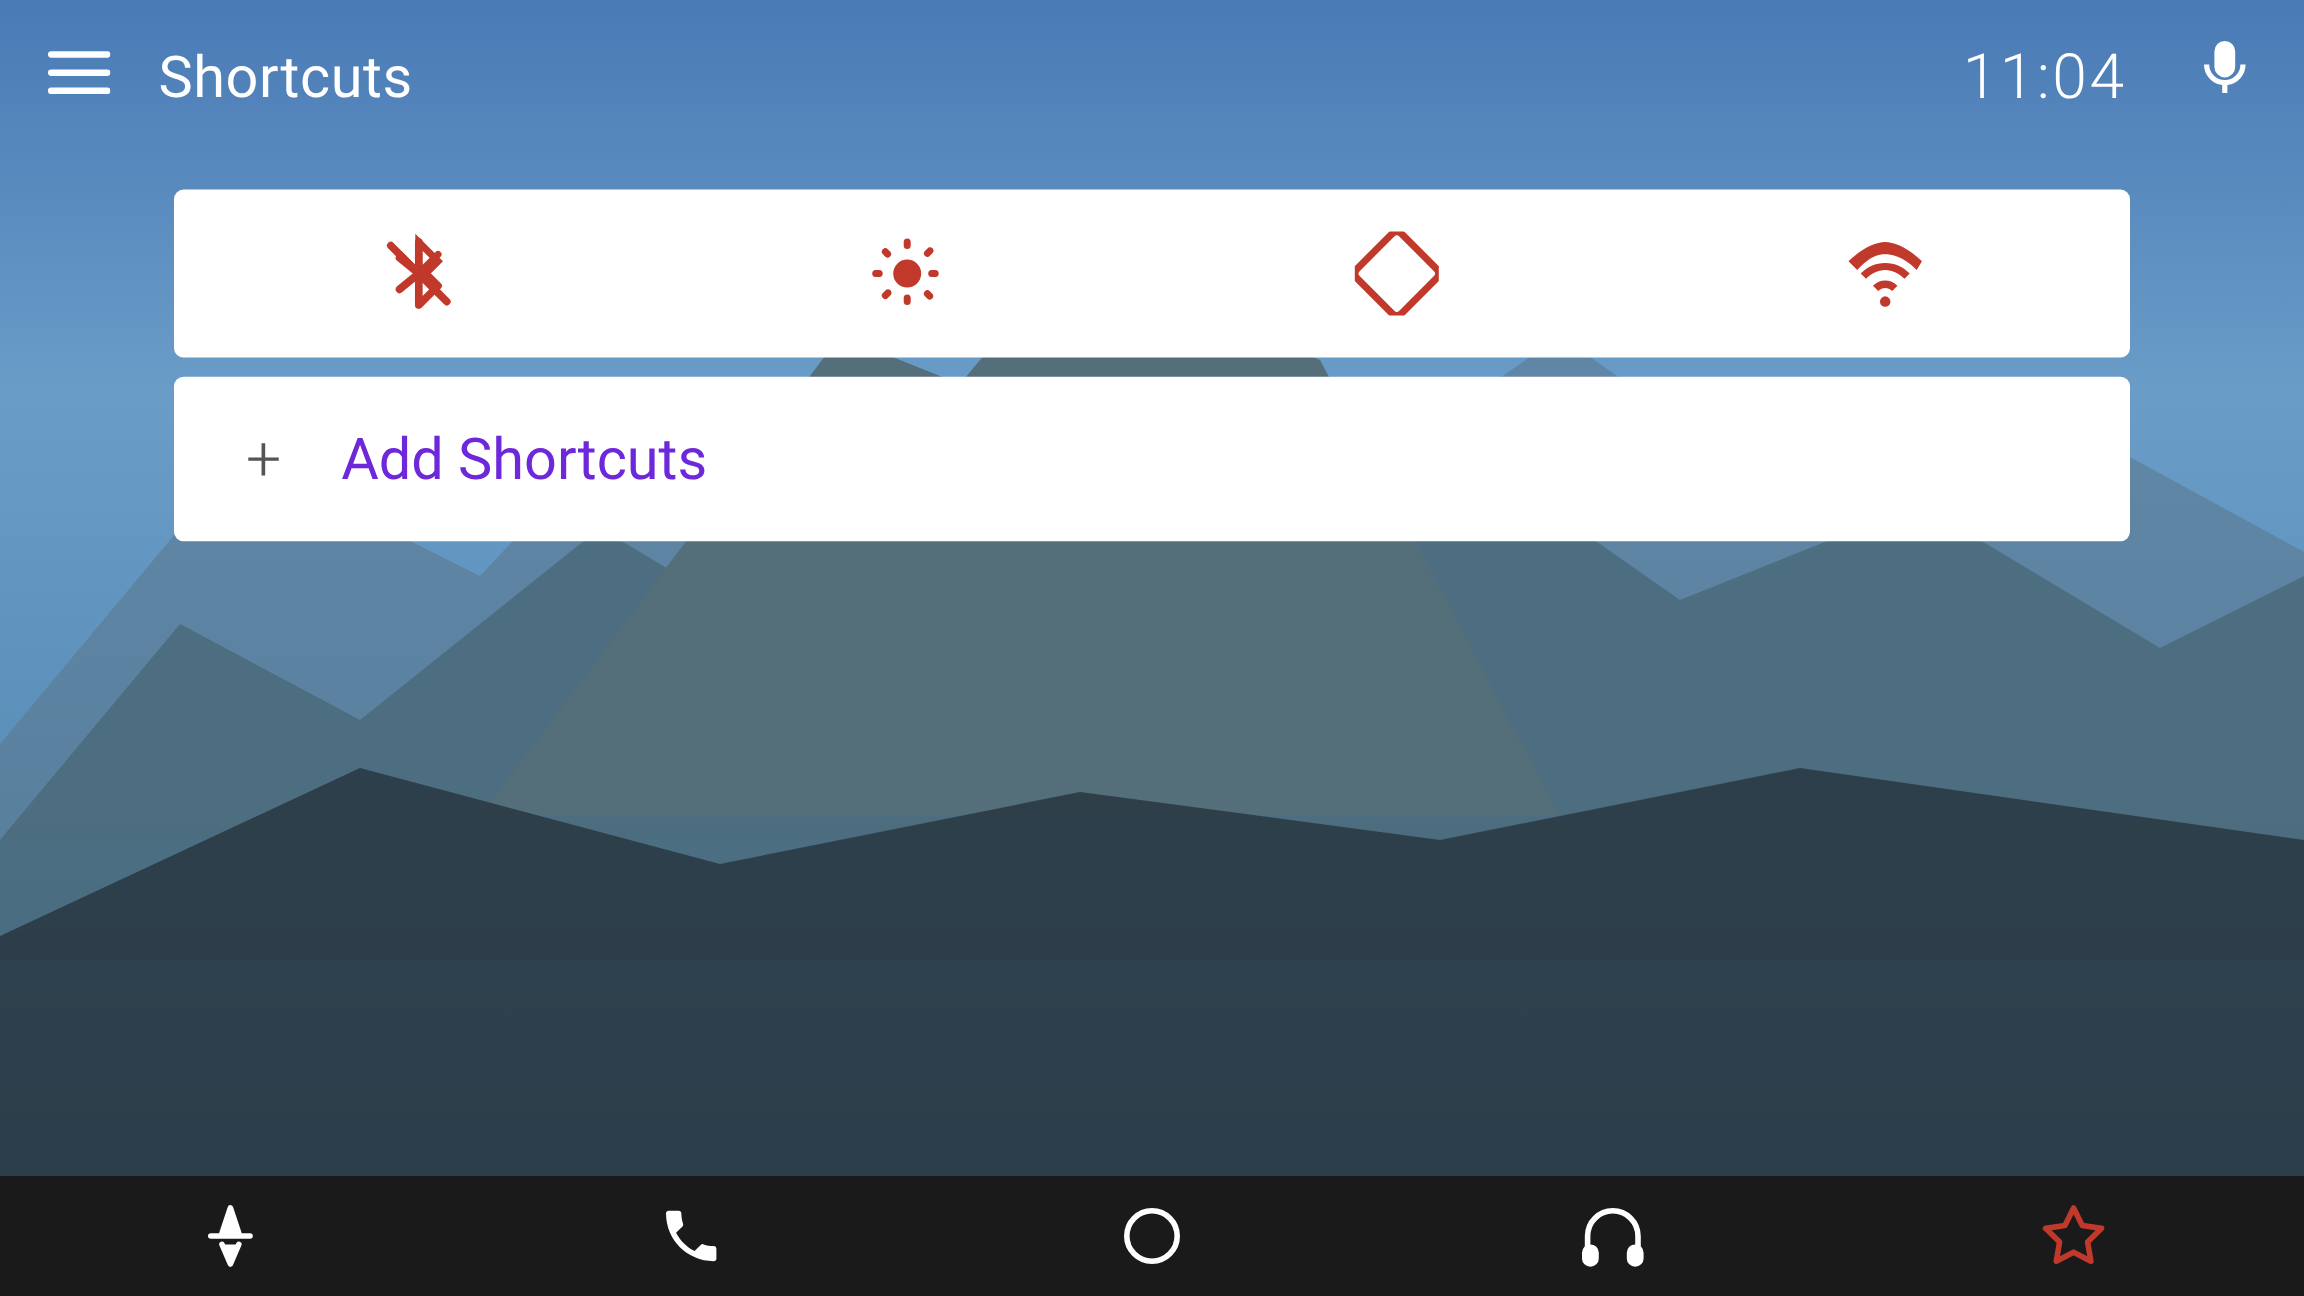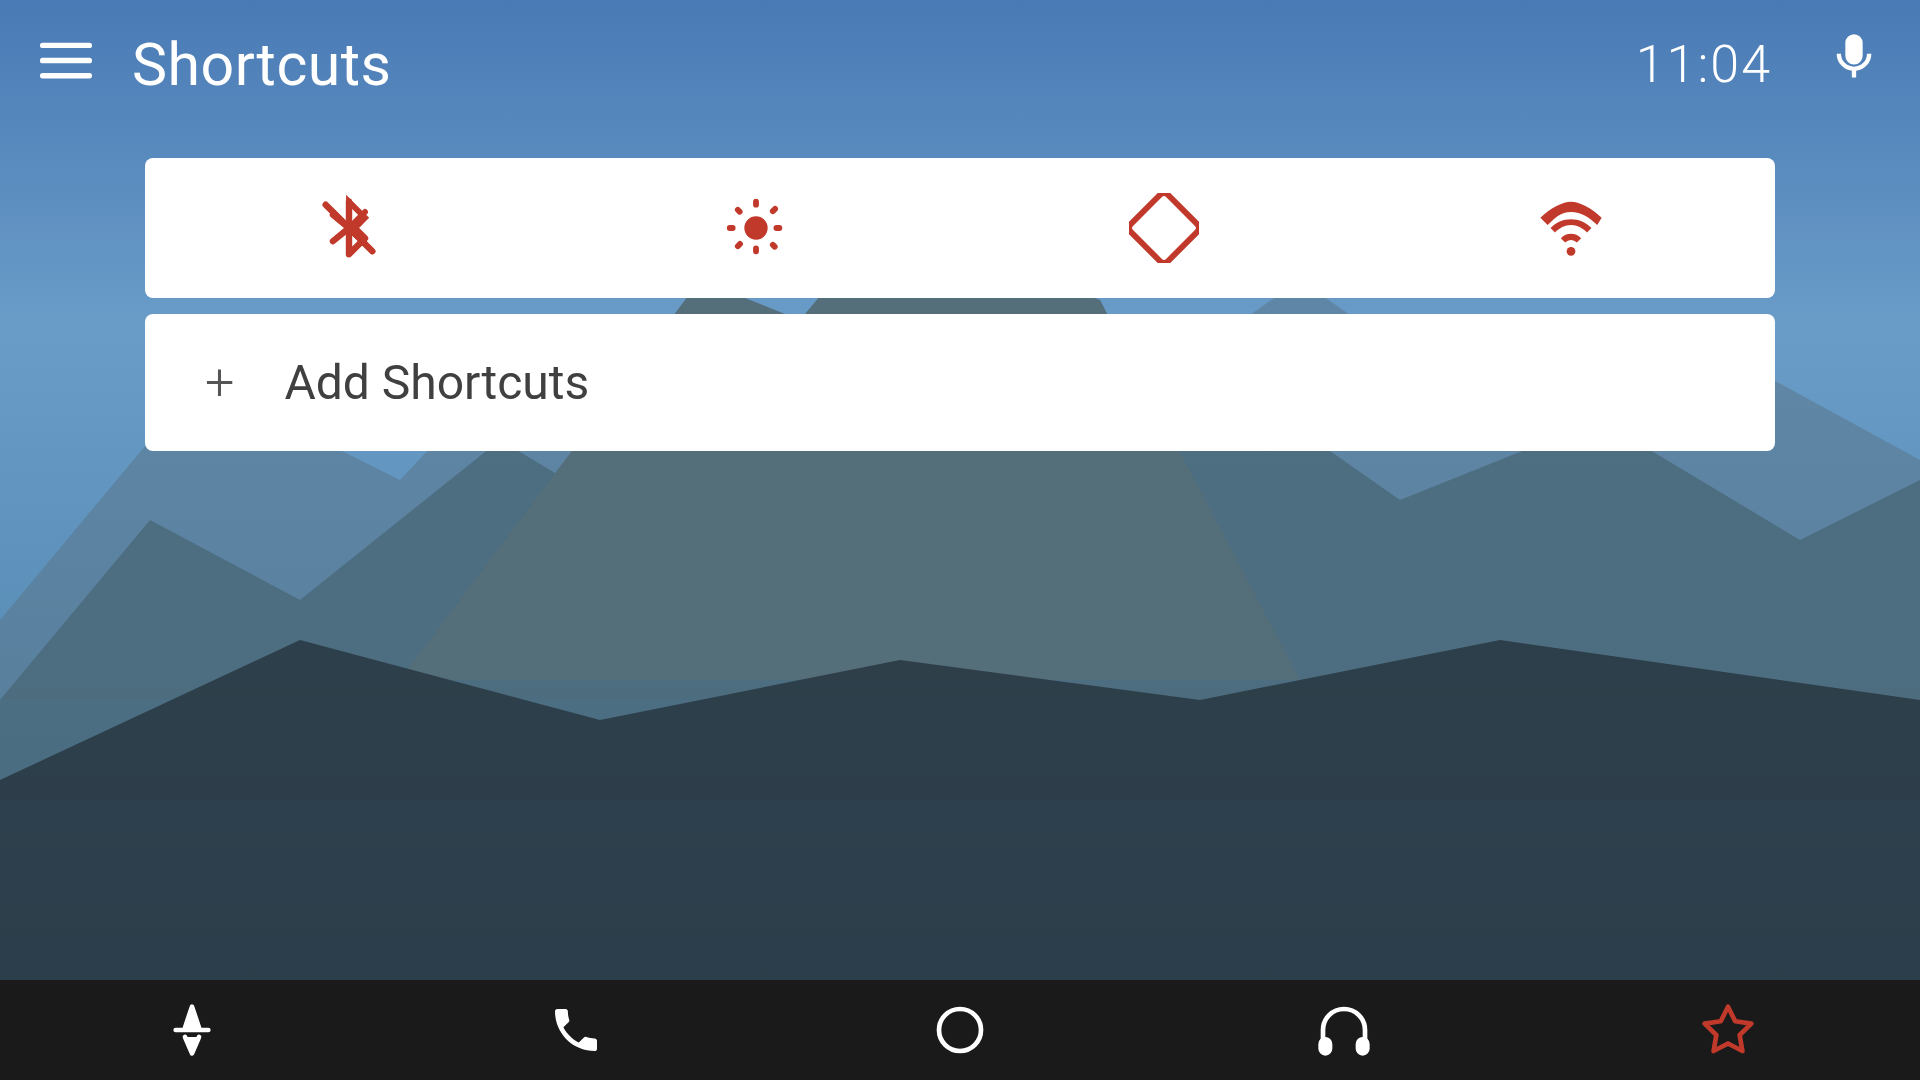--- a/index.html
+++ b/index.html
@@ -60,21 +60,21 @@
     .menu-icon {
       color: white;
       font-size: 48px;
       cursor: pointer;
       line-height: 1;
       margin-right: 40px;
     }
 
     .header-title {
       color: white;
-      font-size: 59px;
+      font-size: 48px;
       font-weight: 400;
       letter-spacing: 0.5px;
     }
 
     .header-right {
       margin-left: auto;
       display: flex;
       align-items: center;
       gap: 56px;
     }
@@ -144,21 +144,21 @@
     }
 
     .plus-icon {
       color: #555;
       font-size: 52px;
       font-weight: 300;
       line-height: 1;
     }
 
     .add-shortcuts-label {
-      color: #404040;
+      color: #6d28d9;
       font-size: 48px;
       font-weight: 400;
     }
 
     
     .bottom-nav {
       position: absolute;
       bottom: 0;
       left: 0;
       right: 0;

